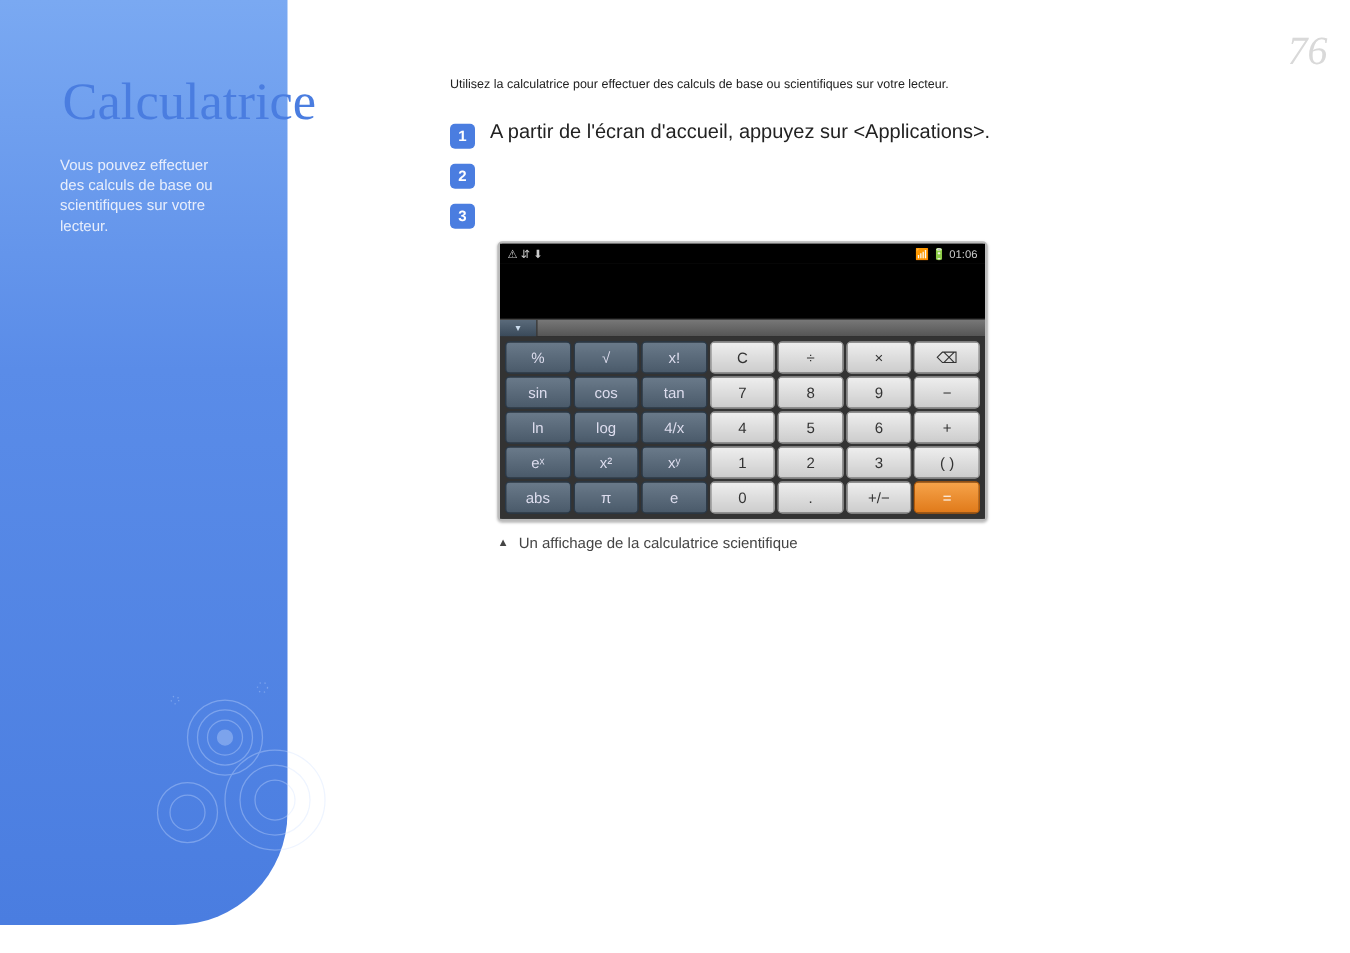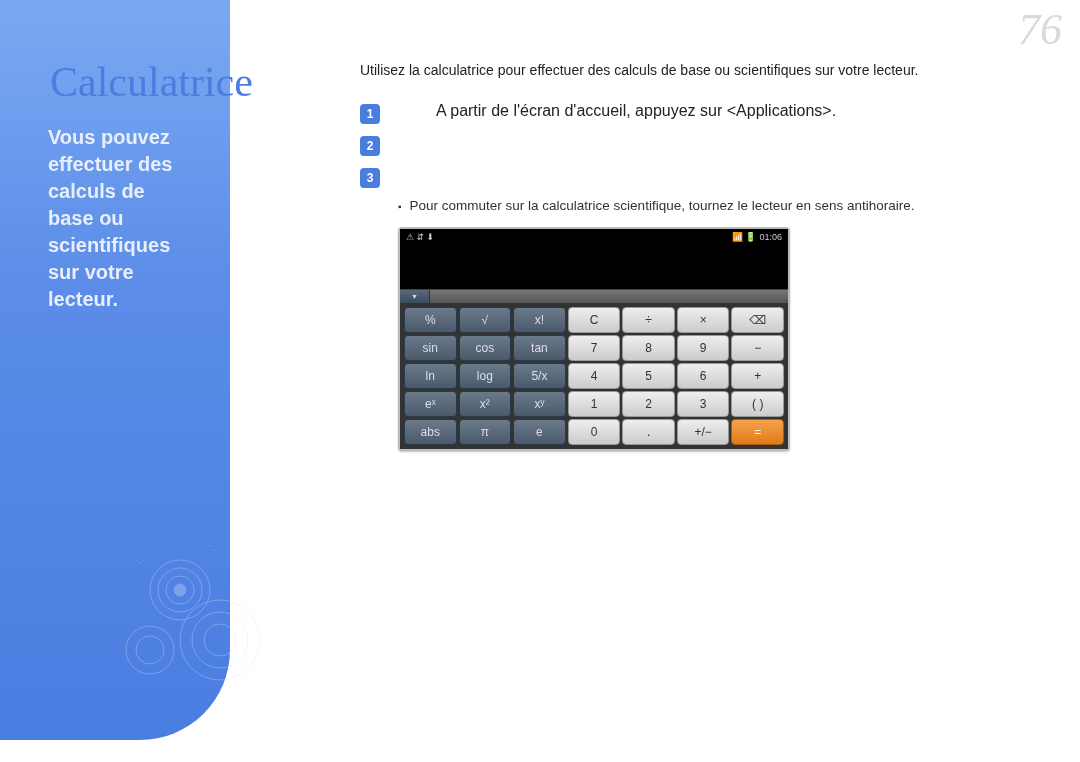--- a/index.html
+++ b/index.html
@@ -6,25 +6,25 @@
   body {
     width: 1080px;
     height: 762px;
     font-family: Arial, Helvetica, sans-serif;
     background: #ffffff;
     position: relative;
     overflow: hidden;
   }
   .page-number {
     position: absolute;
-    top: 4px;
+    top: 22px;
     right: 18px;
     font-family: Georgia, "Times New Roman", serif;
     font-style: italic;
-    font-size: 44px;
+    font-size: 32px;
     color: #d9d9d9;
     font-weight: 300;
   }
   .sidebar {
     position: absolute;
     left: 0;
     top: 0;
     width: 230px;
     height: 740px;
     background: linear-gradient(to bottom, #7aa9f2 0%, #5a8ce8 40%, #4a7de0 100%);
@@ -37,38 +37,38 @@
     font-family: Georgia, "Times New Roman", serif;
     font-size: 42px;
     color: #4a7de0;
     font-weight: 400;
     margin-top: 36px;
     margin-bottom: 18px;
     margin-left: 2px;
   }
   .sidebar p {
     color: #e8eefc;
-    font-size: 20px;
+    font-size: 12px;
     line-height: 1.35;
-    font-weight: 700;
+    font-weight: 400;
   }
   .sidebar .deco {
     position: absolute;
     bottom: 40px;
     left: 110px;
     opacity: 0.35;
   }
   .main {
     position: absolute;
     left: 360px;
     top: 62px;
     right: 24px;
   }
   .intro {
-    font-size: 14px;
+    font-size: 10px;
     color: #222;
     margin-bottom: 24px;
   }
   .steps { list-style: none; }
   .step {
     display: flex;
     align-items: flex-start;
     margin-bottom: 10px;
   }
   .step-badge {
@@ -78,21 +78,21 @@
     color: #fff;
     font-size: 12px;
     font-weight: bold;
     display: flex;
     align-items: center;
     justify-content: center;
     margin-right: 12px;
     flex-shrink: 0;
     margin-top: 2px;
   }
-  .step-text { font-size: 16px; color: #222; margin-left: 44px; }
+  .step-text { font-size: 16px; color: #222; }
   .sub-bullet {
     margin-left: 38px;
     font-size: 13.5px;
     color: #333;
     display: flex;
     align-items: flex-start;
     margin-bottom: 14px;
   }
   .sub-bullet::before {
     content: "▪";
@@ -216,21 +216,20 @@
       <span class="step-text">A partir de l'écran d'accueil, appuyez sur &lt;Applications&gt;.</span>
     </li>
     <li class="step">
       <span class="step-badge">2</span>
     </li>
     <li class="step">
       <span class="step-badge">3</span>
     </li>
   </ol>
 
-  <p class="sub-bullet">Pour commuter sur la calculatrice scientifique, tournez le lecteur en sens antihoraire.</p>
 
   <div class="calc-screenshot">
     <div class="calc-statusbar">
       <span>⚠ ⇵ ⬇</span>
       <span>📶 🔋 01:06</span>
     </div>
     <div class="calc-display"></div>
     <div class="calc-tabbar">
       <span>▾</span>
     </div>
@@ -244,21 +243,21 @@
         <div class="key lite">⌫</div>
         <div class="key">sin</div>
         <div class="key">cos</div>
         <div class="key">tan</div>
         <div class="key lite">7</div>
         <div class="key lite">8</div>
         <div class="key lite">9</div>
         <div class="key lite">−</div>
         <div class="key">ln</div>
         <div class="key">log</div>
-        <div class="key">5/x</div>
+        <div class="key">4/x</div>
         <div class="key lite">4</div>
         <div class="key lite">5</div>
         <div class="key lite">6</div>
         <div class="key lite">+</div>
         <div class="key">eˣ</div>
         <div class="key">x²</div>
         <div class="key">xʸ</div>
         <div class="key lite">1</div>
         <div class="key lite">2</div>
         <div class="key lite">3</div>
@@ -266,13 +265,14 @@
         <div class="key">abs</div>
         <div class="key">π</div>
         <div class="key">e</div>
         <div class="key lite">0</div>
         <div class="key lite">.</div>
         <div class="key lite">+/−</div>
         <div class="key orange">=</div>
       </div>
   </div>
 
+  <p class="caption">Un affichage de la calculatrice scientifique</p>
 </div>
 
 </body></html>

